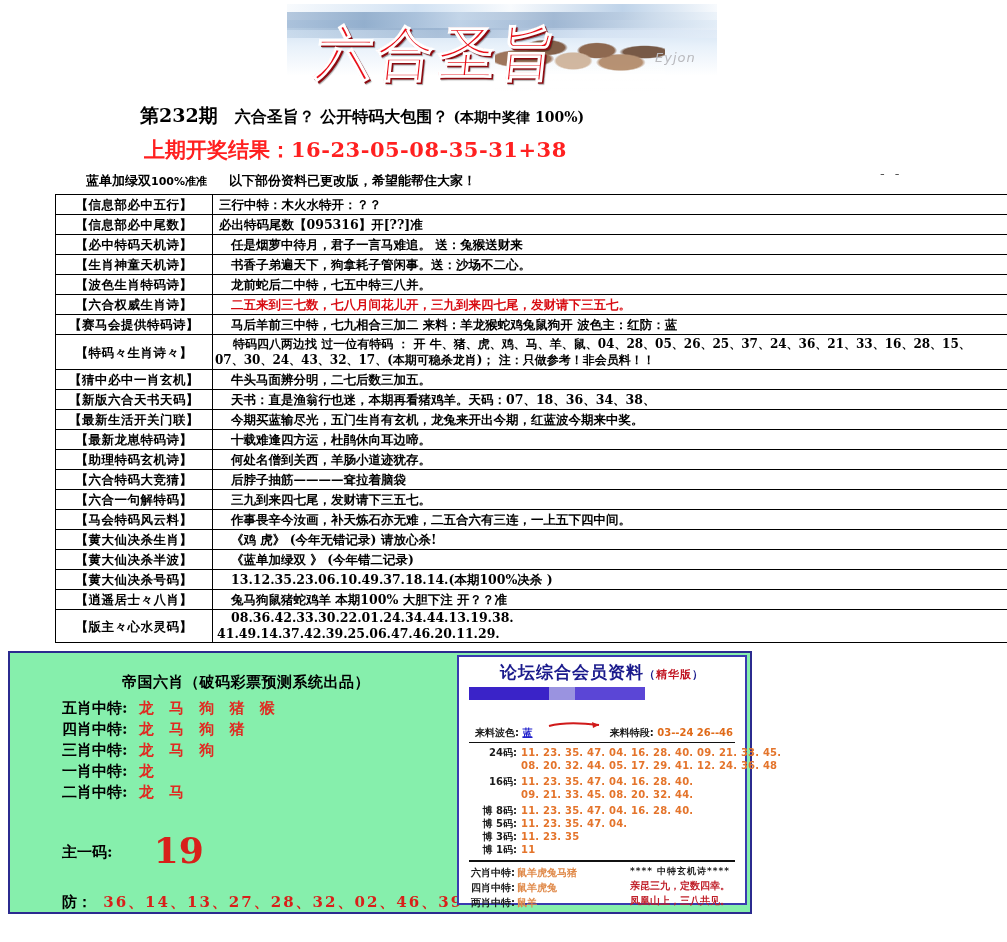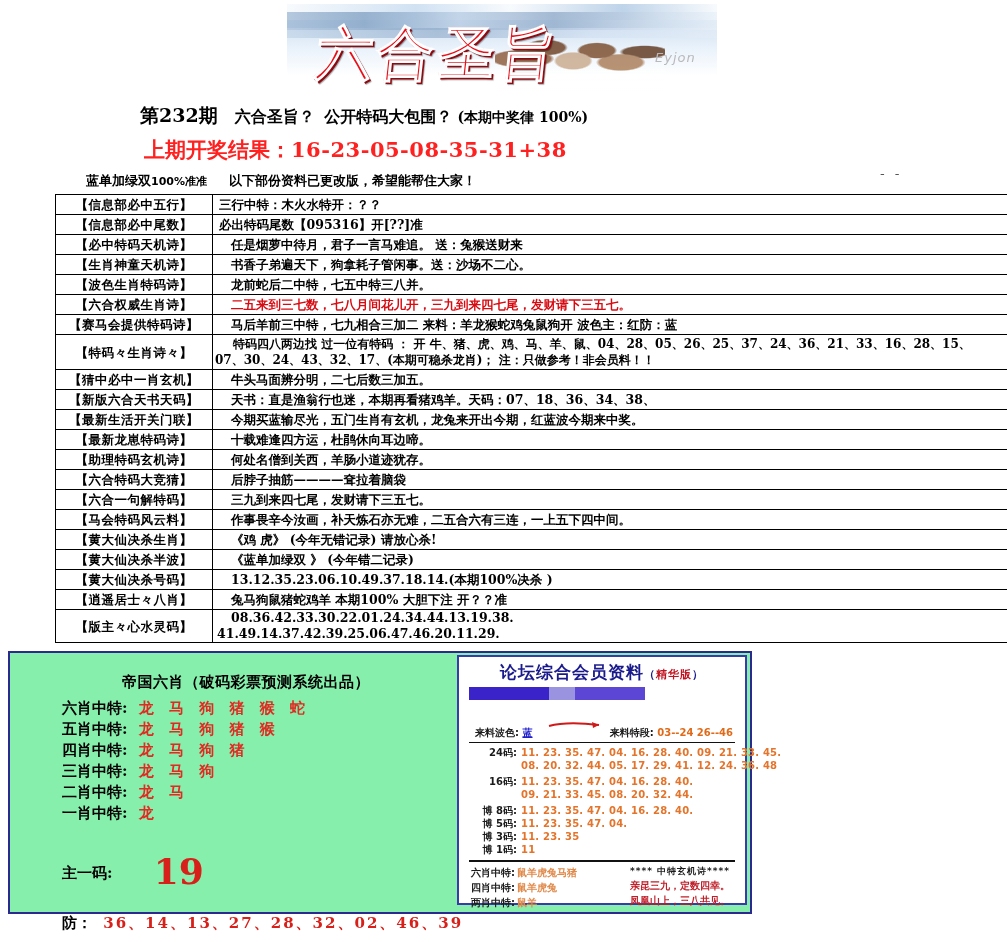--- a/index.html
+++ b/index.html
@@ -59,21 +59,21 @@
   #banner-mark{
     position:absolute;left:655px;top:50px;
     font-size:13px;color:#b9b9bd;letter-spacing:1px;font-style:italic;
   }
   
   #issue-line{
     position:absolute;left:140px;top:103px;white-space:nowrap;
     font-family:"DejaVu Serif","Liberation Serif",serif;
   }
   #issue-line .issue{font-size:19px;font-weight:bold;}
-  #issue-line .slogan{font-size:16px;font-weight:bold;margin-left:12px;font-family:Liberation Mono, monospace;}
+  #issue-line .slogan{font-size:16px;font-weight:bold;margin-left:12px;}
   #issue-line .rate{font-size:14px;font-weight:bold;}
   #last-result{
     position:absolute;left:144px;top:136px;white-space:nowrap;
     font-family:"DejaVu Serif","Liberation Serif",serif;
     font-size:21px;font-weight:bold;color:#ff2020;
   }
   #last-result .nums{letter-spacing:.5px;}
   #note-line{
     position:absolute;left:86px;top:172px;white-space:nowrap;
     font-size:13px;font-weight:bold;
@@ -320,42 +320,38 @@
       </td>
     </tr>
   </tbody>
 </table>
 
 <div id="bottom-left">
   <div id="bl-inner">
     <div id="bl-title">帝国六肖（破码彩票预测系统出品）</div>
 
     <div class="bl-row">
-      <span>六肖中特:</span>
-      <span class="zodiacs">龙 马 狗 猪 猴 蛇</span>
-    </div>
-    <div class="bl-row">
       <span>五肖中特:</span>
       <span class="zodiacs">龙 马 狗 猪 猴</span>
     </div>
     <div class="bl-row">
       <span>四肖中特:</span>
       <span class="zodiacs">龙 马 狗 猪</span>
     </div>
     <div class="bl-row">
       <span>三肖中特:</span>
       <span class="zodiacs">龙 马 狗</span>
     </div>
     <div class="bl-row">
+      <span>一肖中特:</span>
+      <span class="zodiacs">龙</span>
+    </div>
+    <div class="bl-row">
       <span>二肖中特:</span>
       <span class="zodiacs">龙 马</span>
-    </div>
-    <div class="bl-row">
-      <span>一肖中特:</span>
-      <span class="zodiacs">龙</span>
     </div>
 
     <div id="bl-main">
       <span>主一码:</span>
       <span class="big">19</span>
     </div>
 
     <div id="bl-guard">
       <span>防：</span>
       <span class="gnums">36、14、13、27、28、32、02、46、39</span>

